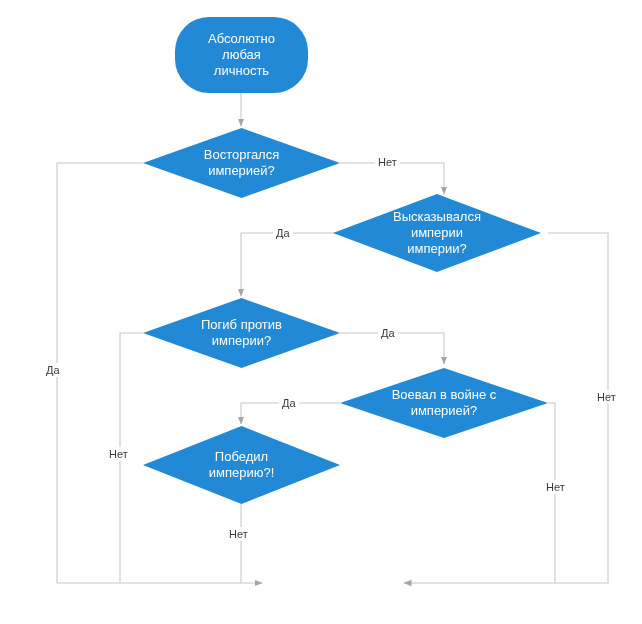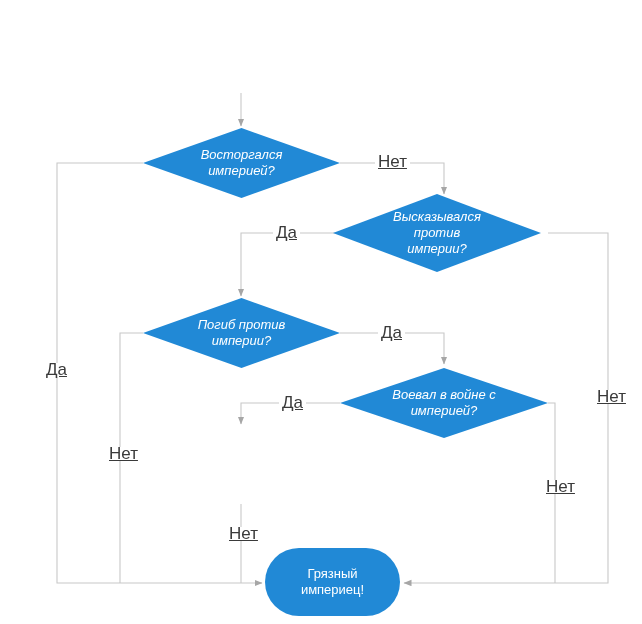--- a/index.html
+++ b/index.html
@@ -34,21 +34,20 @@
     font-size: 13px;
     line-height: 16px;
     box-sizing: border-box;
   }
   .terminal {
     background: #2189d6;
     border-radius: 34px;
   }
   .diamond-wrap {
     position: absolute;
-    font-style: italic;
   }
   .diamond-shape {
     position: absolute;
     left: 0;
     top: 0;
     width: 100%;
     height: 100%;
   }
   .diamond-label {
     position: absolute;
@@ -61,26 +60,25 @@
     justify-content: center;
     text-align: center;
     color: #ffffff;
     font-size: 13px;
     line-height: 16px;
     pointer-events: none;
   }
   .edge-label {
     position: absolute;
     color: #3a3a3a;
-    font-size: 17px;
+    font-size: 11px;
     line-height: 14px;
     background: #ffffff;
     padding: 0 3px;
     white-space: nowrap;
-    text-decoration: underline;
   }
 </style>
 </head>
 <body>
 
 <div id="canvas">
 
   <svg id="edges" viewBox="0 0 642 624" xmlns="http://www.w3.org/2000/svg">
     <defs>
       <marker id="arrow" markerWidth="9" markerHeight="9" refX="7.5" refY="3.2" orient="auto" markerUnits="userSpaceOnUse">
@@ -105,41 +103,48 @@
       <path d="M143,333 L120,333 L120,583"></path>
 
       <path d="M340,403 L241,403 L241,424" marker-end="url(#arrow)"></path>
 
       <path d="M548,403 L555,403 L555,583"></path>
 
       <path d="M241,504 L241,583"></path>
     </g>
   </svg>
 
+  <div class="node terminal" style="left:175px; top:17px; width:133px; height:76px;">
+    <div>
+      <div>Абсолютно</div>
+      <div>любая</div>
+      <div>личность</div>
+    </div>
+  </div>
 
   <div class="diamond-wrap" style="left:143px; top:128px; width:197px; height:70px;">
     <svg class="diamond-shape" viewBox="0 0 197 70" preserveAspectRatio="none">
       <polygon points="98.5,0 197,35 98.5,70 0,35" fill="#2189d6"></polygon>
     </svg>
     <div class="diamond-label">
       <div>
         <div>Восторгался</div>
         <div>империей?</div>
       </div>
     </div>
   </div>
 
   <div class="diamond-wrap" style="left:333px; top:194px; width:208px; height:78px;">
     <svg class="diamond-shape" viewBox="0 0 208 78" preserveAspectRatio="none">
       <polygon points="104,0 208,39 104,78 0,39" fill="#2189d6"></polygon>
     </svg>
     <div class="diamond-label">
       <div>
         <div>Высказывался</div>
-        <div>против</div>
+        <div>империи</div>
         <div>империи?</div>
       </div>
     </div>
   </div>
 
   <div class="diamond-wrap" style="left:143px; top:298px; width:197px; height:70px;">
     <svg class="diamond-shape" viewBox="0 0 197 70" preserveAspectRatio="none">
       <polygon points="98.5,0 197,35 98.5,70 0,35" fill="#2189d6"></polygon>
     </svg>
     <div class="diamond-label">
@@ -155,27 +160,32 @@
       <polygon points="104,0 208,35 104,70 0,35" fill="#2189d6"></polygon>
     </svg>
     <div class="diamond-label">
       <div>
         <div>Воевал в войне с</div>
         <div>империей?</div>
       </div>
     </div>
   </div>
 
-
-  <div class="node terminal" style="left:265px; top:548px; width:135px; height:68px;">
-    <div>
-      <div>Грязный</div>
-      <div>империец!</div>
-    </div>
-  </div>
+  <div class="diamond-wrap" style="left:143px; top:426px; width:197px; height:78px;">
+    <svg class="diamond-shape" viewBox="0 0 197 78" preserveAspectRatio="none">
+      <polygon points="98.5,0 197,39 98.5,78 0,39" fill="#2189d6"></polygon>
+    </svg>
+    <div class="diamond-label">
+      <div>
+        <div>Победил</div>
+        <div>империю?!</div>
+      </div>
+    </div>
+  </div>
+
 
   <div class="edge-label" style="left:375px; top:155px;">Нет</div>
 
   <div class="edge-label" style="left:43px; top:363px;">Да</div>
 
   <div class="edge-label" style="left:273px; top:226px;">Да</div>
 
   <div class="edge-label" style="left:594px; top:390px;">Нет</div>
 
   <div class="edge-label" style="left:378px; top:326px;">Да</div>

